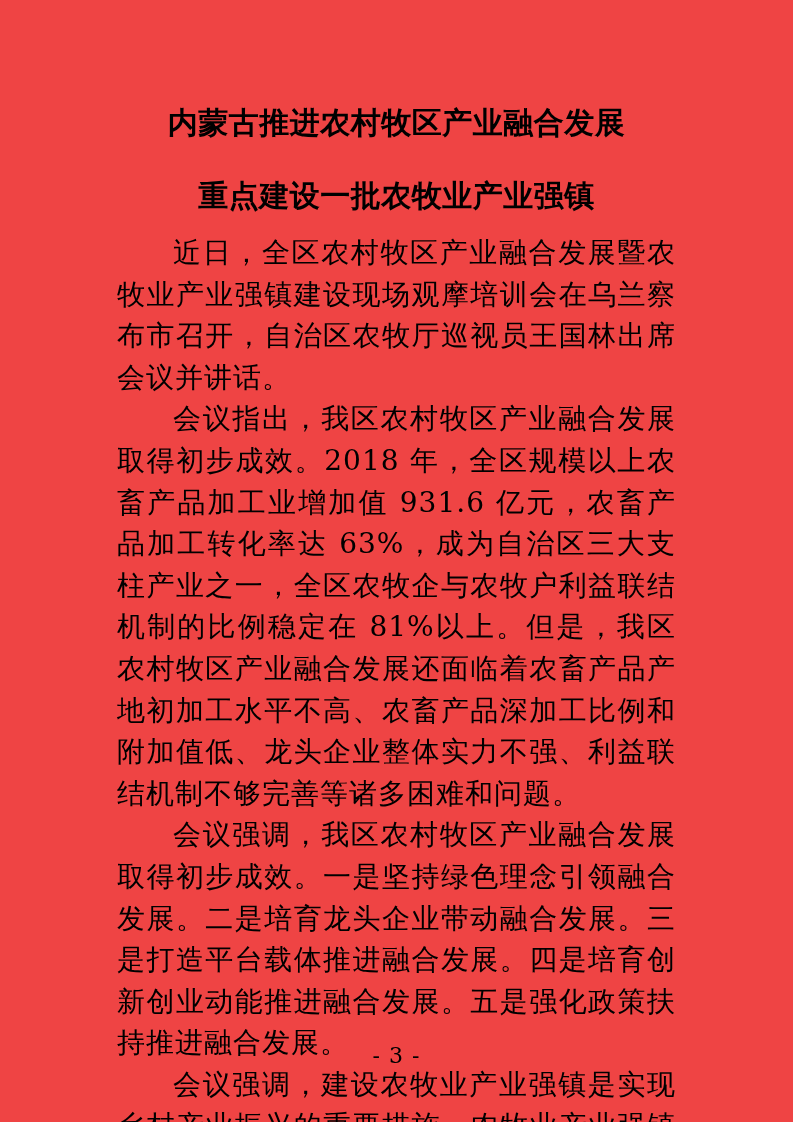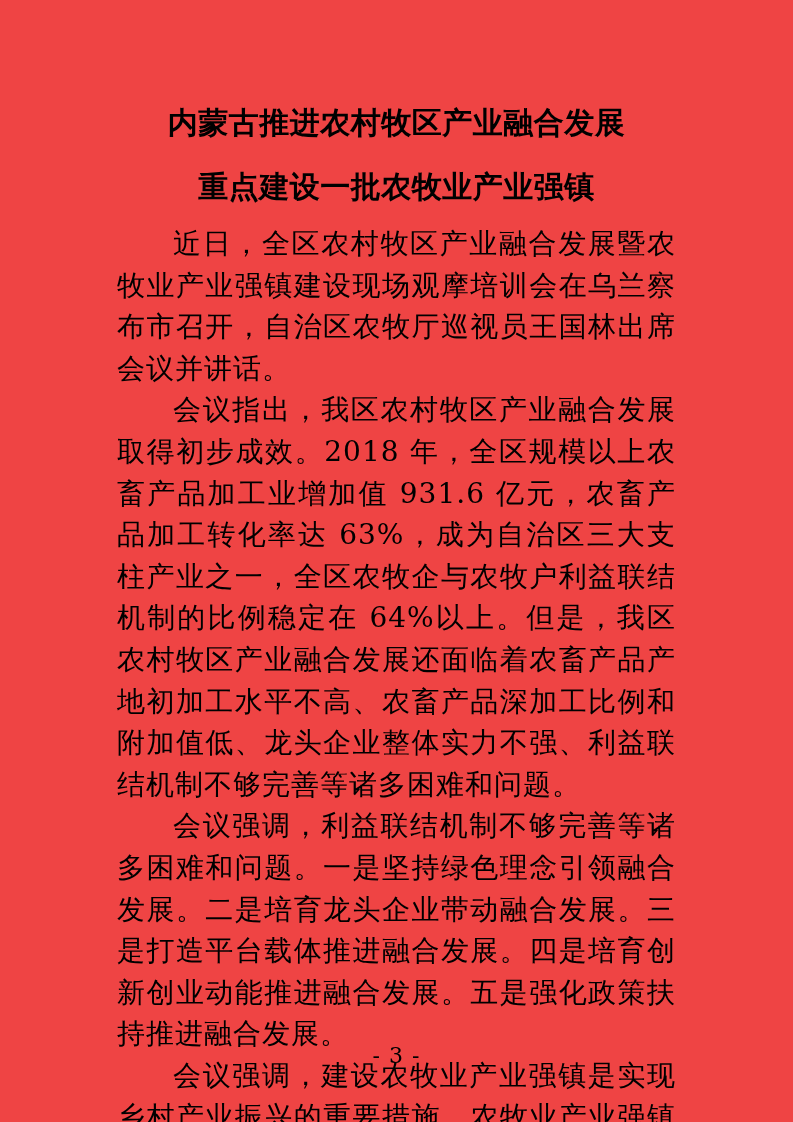--- a/index.html
+++ b/index.html
@@ -28,21 +28,21 @@
     font-weight: bold;
     line-height: 42px;
     text-align: center;
     letter-spacing: 0.5px;
     margin: 0;
   }
   .doc-title.line1 {
     margin-top: 102px;
   }
   .doc-title.line2 {
-    margin-top: 22px;
+    margin-top: 31px;
   }
   .doc-body {
     margin-top: 15px;
   }
   .doc-body p.para {
     margin: 0;
     font-size: 28px;
     line-height: 41.6px;
     text-align: justify;
     text-justify: inter-ideograph;
@@ -63,19 +63,19 @@
 </head>
 <body>
 
 <div class="page">
   <div class="content">
     <h1 class="doc-title line1">内蒙古推进农村牧区产业融合发展</h1>
     <h1 class="doc-title line2">重点建设一批农牧业产业强镇</h1>
     <div class="doc-body">
 
     <p class="para">近日，全区农村牧区产业融合发展暨农牧业产业强镇建设现场观摩培训会在乌兰察布市召开，自治区农牧厅巡视员王国林出席会议并讲话。</p>
-        <p class="para">会议指出，我区农村牧区产业融合发展取得初步成效。2018 年，全区规模以上农畜产品加工业增加值 931.6 亿元，农畜产品加工转化率达 63%，成为自治区三大支柱产业之一，全区农牧企与农牧户利益联结机制的比例稳定在 64%以上。但是，我区农村牧区产业融合发展还面临着农畜产品产地初加工水平不高、农畜产品深加工比例和附加值低、龙头企业整体实力不强、利益联结机制不够完善等诸多困难和问题。</p>
-        <p class="para">会议强调，利益联结机制不够完善等诸多困难和问题。一是坚持绿色理念引领融合发展。二是培育龙头企业带动融合发展。三是打造平台载体推进融合发展。四是培育创新创业动能推进融合发展。五是强化政策扶持推进融合发展。</p>
+        <p class="para">会议指出，我区农村牧区产业融合发展取得初步成效。2018 年，全区规模以上农畜产品加工业增加值 931.6 亿元，农畜产品加工转化率达 63%，成为自治区三大支柱产业之一，全区农牧企与农牧户利益联结机制的比例稳定在 81%以上。但是，我区农村牧区产业融合发展还面临着农畜产品产地初加工水平不高、农畜产品深加工比例和附加值低、龙头企业整体实力不强、利益联结机制不够完善等诸多困难和问题。</p>
+        <p class="para">会议强调，我区农村牧区产业融合发展取得初步成效。一是坚持绿色理念引领融合发展。二是培育龙头企业带动融合发展。三是打造平台载体推进融合发展。四是培育创新创业动能推进融合发展。五是强化政策扶持推进融合发展。</p>
         <p class="para">会议强调，建设农牧业产业强镇是实现乡村产业振兴的重要措施。农牧业产业强镇建设，要聚焦主导产业，聚集资源要素，强化创新引领，打造先行先试试验田、样板间，创建一批标准原料基地、集约加工转化、区域主导产业、紧密利益联结于一体的农牧业产业强镇。</p>
       </div>
   </div>
   <div class="page-number">- 3 -</div>
 </div>
 
 </body></html>

